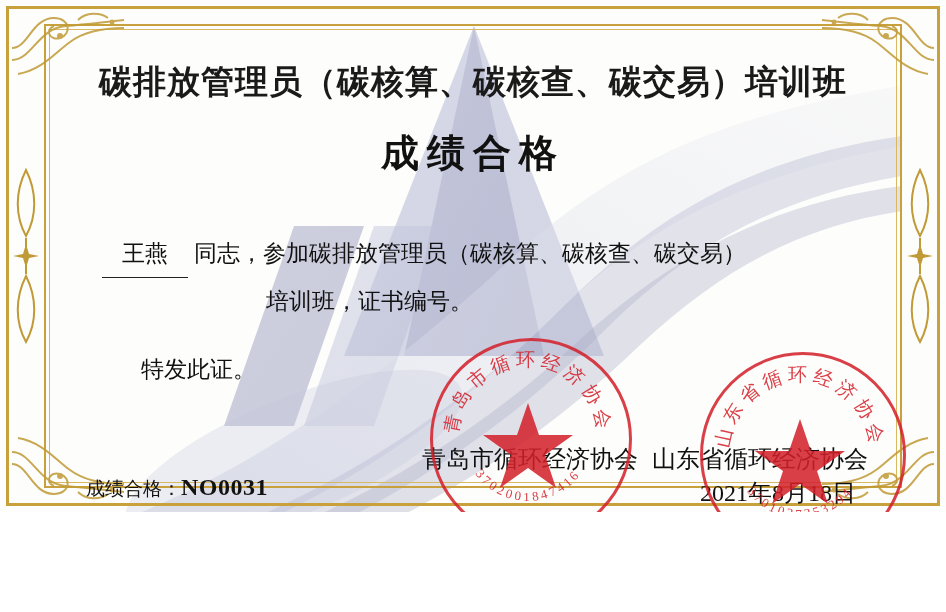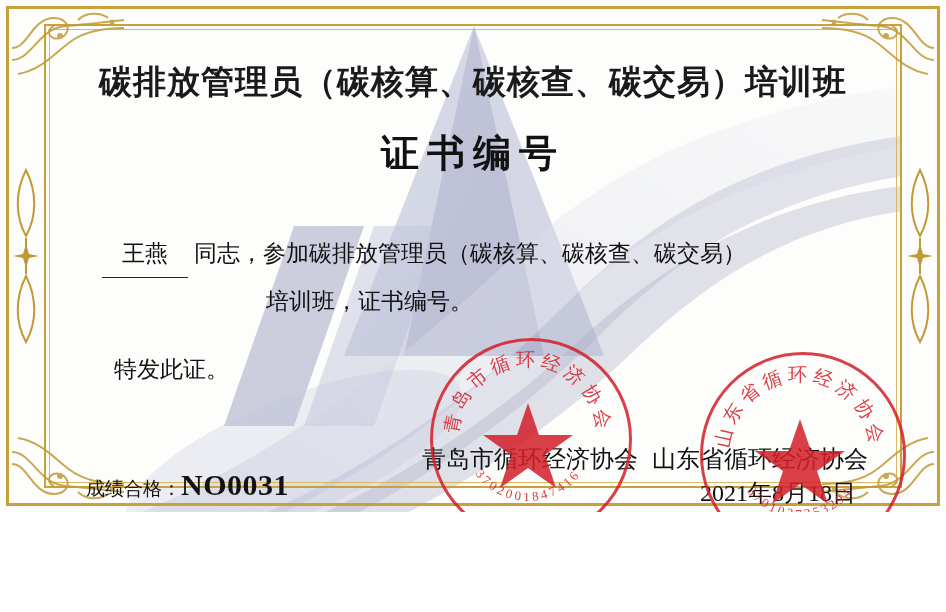--- a/index.html
+++ b/index.html
@@ -126,35 +126,35 @@
     color: #111;
     line-height: 46px;
     margin-left: 196px;
     white-space: nowrap;
   }
   .body-line3 {
     font-size: 23px;
     color: #111;
     line-height: 46px;
     margin-top: 22px;
-    margin-left: 44px;
+    margin-left: 71px;
     white-space: nowrap;
   }
 
   .cert-no {
     position: absolute;
     left: 26px;
     bottom: 74px;
     font-size: 19px;
     color: #111;
     white-space: nowrap;
   }
   .cert-no .no-value {
     font-weight: bold;
-    font-size: 30px;
+    font-size: 24px;
     letter-spacing: 0.5px;
     text-align: center;
   }
 
   .issuers {
     position: absolute;
     right: 18px;
     bottom: 66px;
     text-align: center;
     font-size: 24px;
@@ -283,21 +283,21 @@
         <path d="M17,110 C6,132 6,156 17,176 C28,156 28,132 17,110 Z"></path>
         <path d="M17,72 L17,108"></path>
       </g>
       <polygon points="17,78 20,88 30,90 20,92 17,102 14,92 4,90 14,88" fill="#c09a36"></polygon>
     </svg>
   </div>
 
   <div class="content">
 
     <div class="title-main">碳排放管理员（碳核算、碳核查、碳交易）培训班</div>
-    <div class="title-sub">证书编号</div>
+    <div class="title-sub">成绩合格</div>
 
     <div class="body-block">
       <div class="body-line1">
         <span class="name">王燕</span><span>同志，参加碳排放管理员（碳核算、碳核查、碳交易）</span>
       </div>
       <div class="body-line2">培训班，证书编号。</div>
       <div class="body-line3">特发此证。</div>
     </div>
 
     <div class="cert-no">

